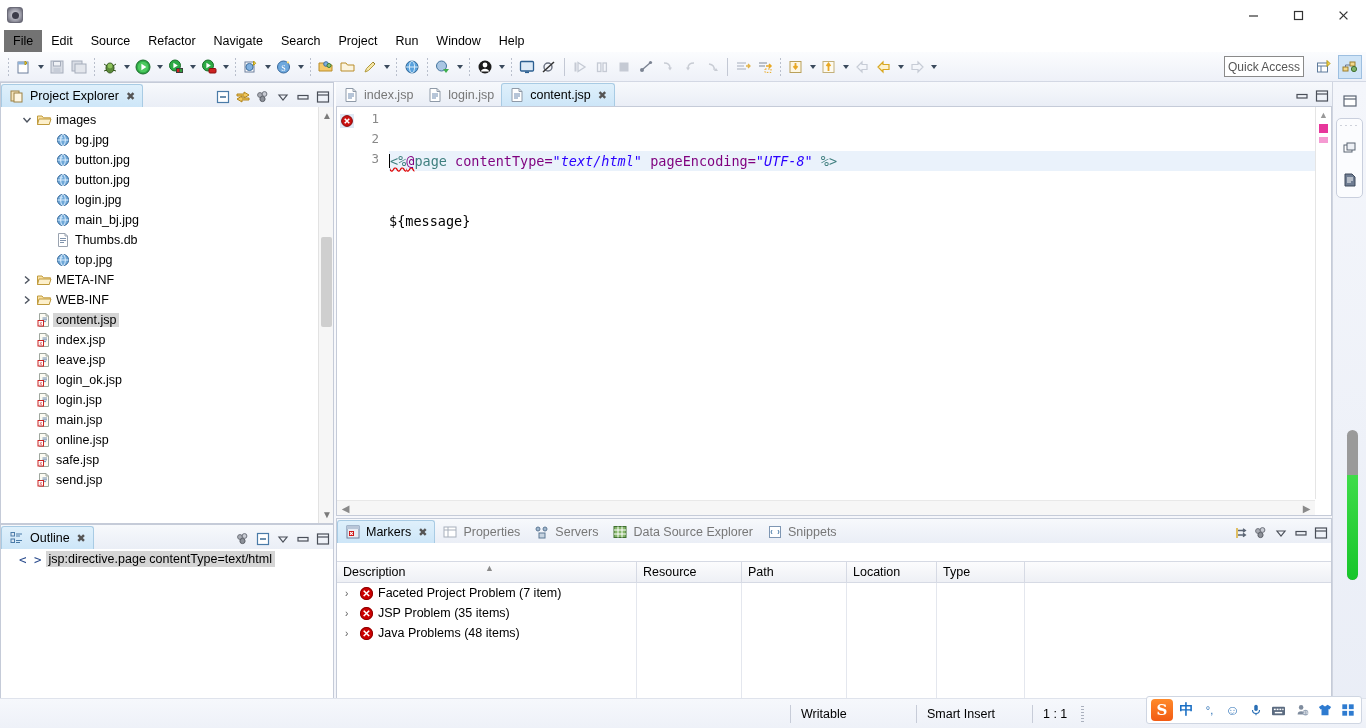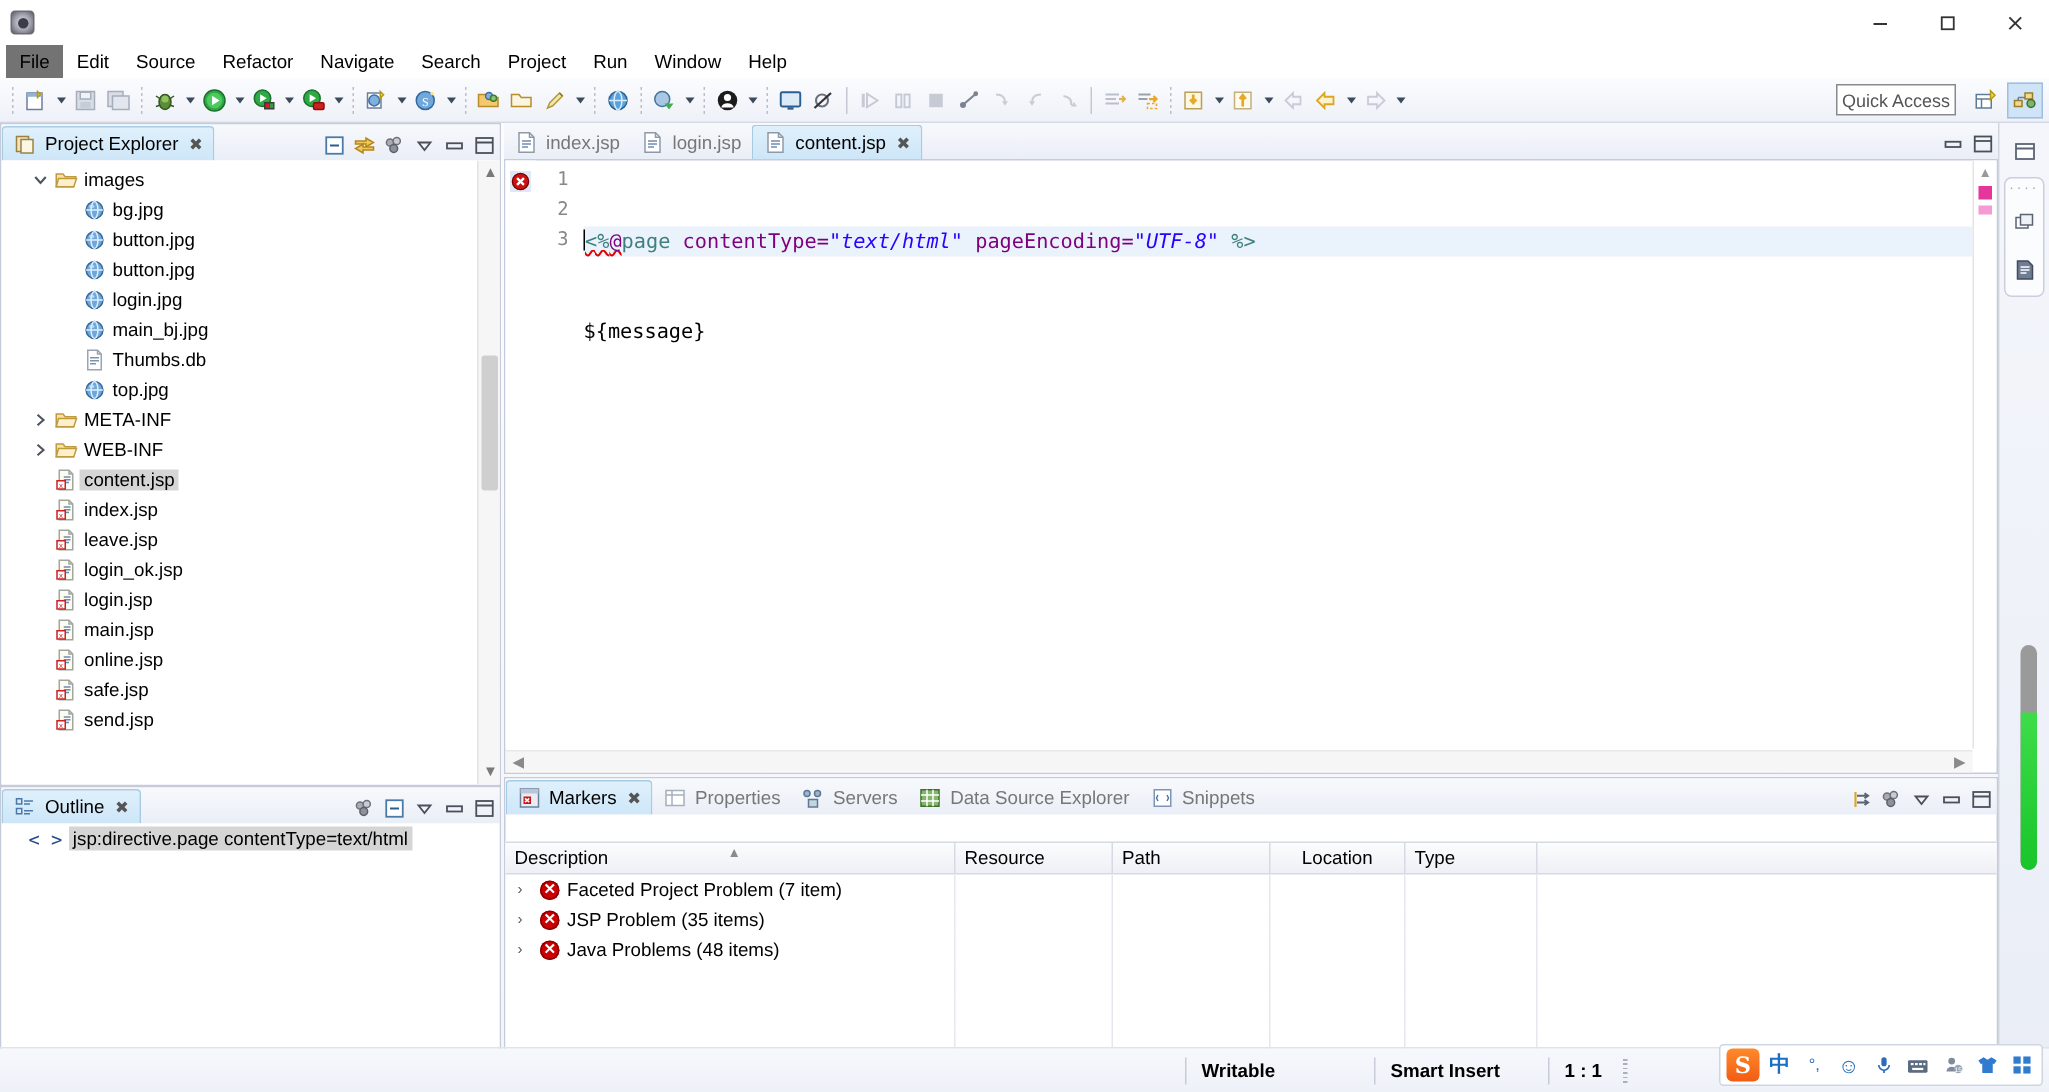--- a/index.html
+++ b/index.html
@@ -209,21 +209,21 @@
   .right-scroll { position:absolute; right:8px; top:348px; width:11px; height:150px;
      border-radius:6px; background:#9a9a9a; overflow:hidden; }
   .right-scroll .grn { position:absolute; left:0; right:0; bottom:0; height:105px;
      background: linear-gradient(to bottom,#3fdc4a,#17c52a); border-radius:0 0 6px 6px;}
 
   
   .statusbar {
     position:absolute; left:0; bottom:0; width:1366px; height:30px;
     background: linear-gradient(to bottom,#f6f8fc,#eef1f8);
     border-top:1px solid #dfe3ec;
-    display:flex; align-items:center; font-size:12.5px;font-weight:bold;
+    display:flex; align-items:center; font-size:12.5px;
   }
   .sb-sep { width:1px; height:18px; background:#c7ccd8; margin:0 10px; }
   .sb-item { white-space:nowrap; }
   .sb-dots { width:3px; height:16px; margin-left:14px;
      background: repeating-linear-gradient(to bottom,#aab0bd 0 1px, transparent 1px 3px); }
 
   
   .ime {
     position:absolute; right:4px; bottom:4px; height:28px;
     background:#fff; border:1px solid #cfd6e2; border-radius:3px;
@@ -1118,21 +1118,21 @@
 
 
       <div class="mtable">
         <div class="mhead">
           <div style="width:300px;position:relative;">
             <span>Description</span>
             <span class="sort-caret">▲</span>
           </div>
           <div style="width:105px;">Resource</div>
           <div style="width:105px;">Path</div>
-          <div style="width:90px;text-align:center;">Location</div>
+          <div style="width:90px;">Location</div>
           <div style="width:88px;">Type</div>
           <div style="flex:1;border-right:none;"></div>
         </div>
         <div id="marker-rows">
             <div class="mrow">
               <div class="mcell desc" style="width:300px;">
                 <span class="chev">›</span>
                 <span class="err-badge">✕</span>
                 <span>Faceted Project Problem (7 item)</span>
               </div>

